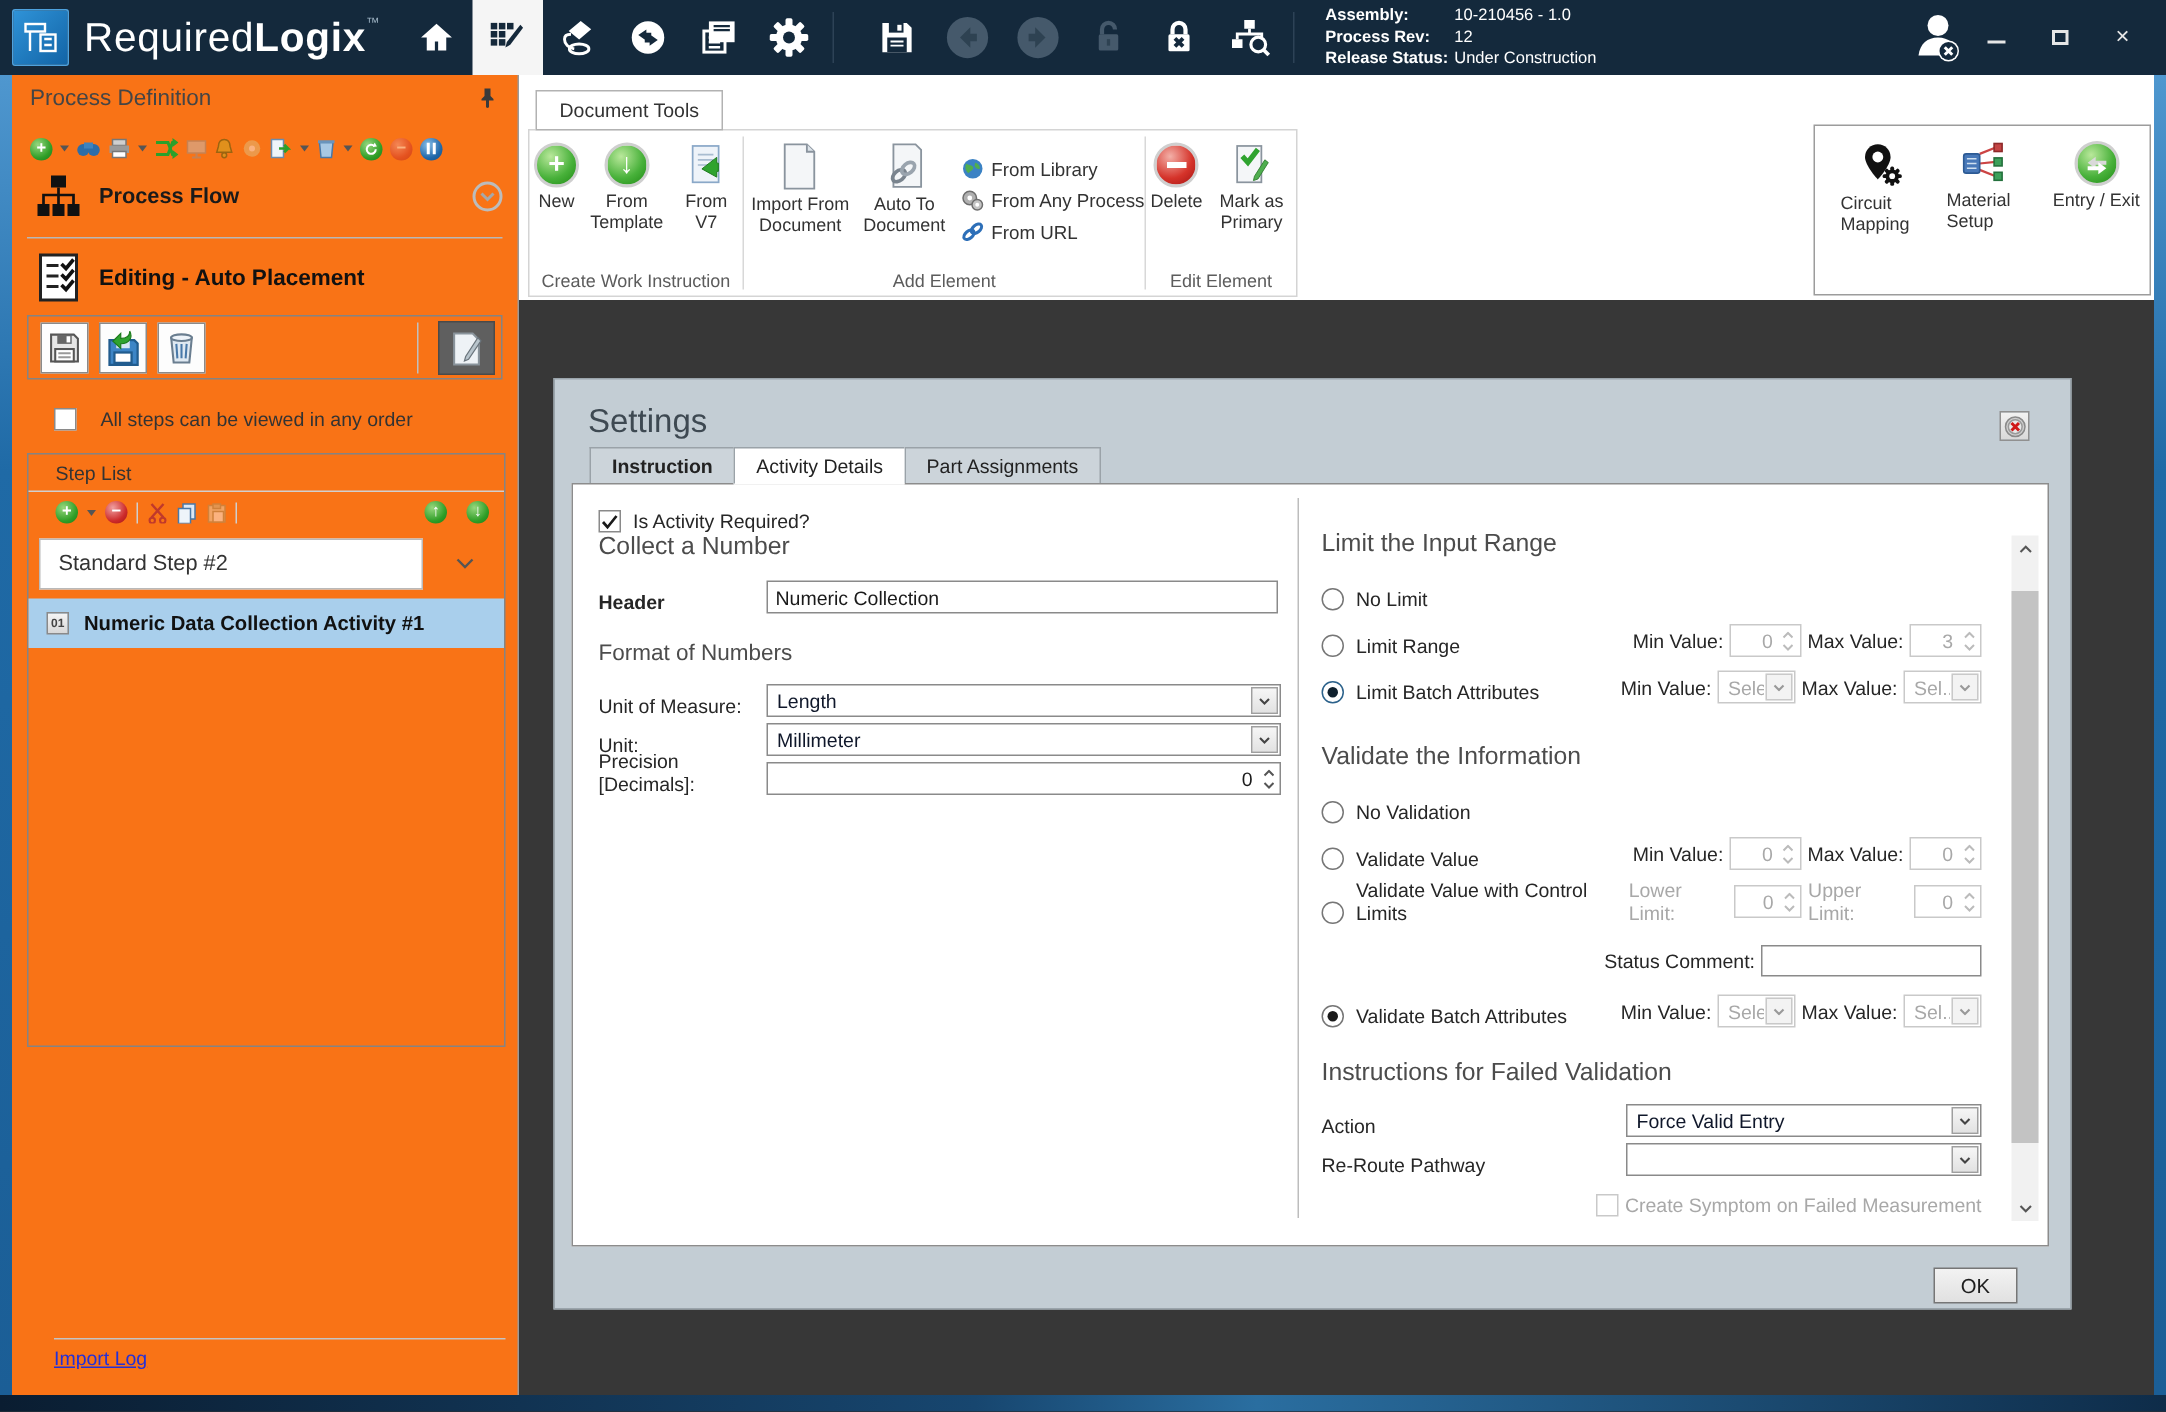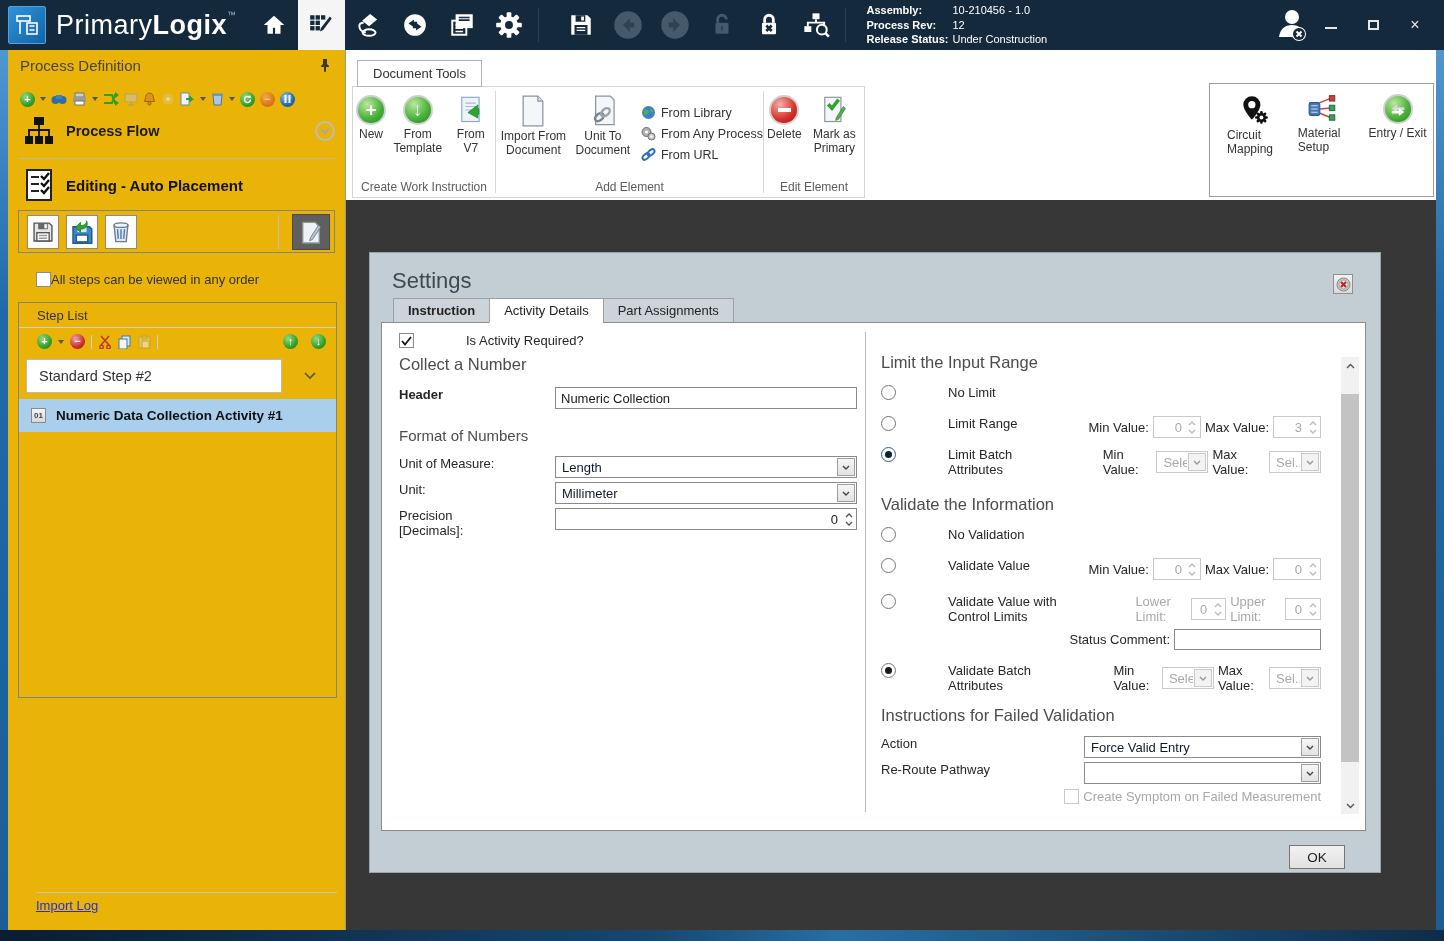--- a/index.html
+++ b/index.html
@@ -29,21 +29,21 @@
   .wb-min { width:12px; height:2px; background:#e6e6e6; margin-top:6px; }
   .wb-max { width:11px; height:10px; border:2px solid #e6e6e6; }
   .wb-x { color:#e6e6e6; font-size:16px; line-height:14px; }
 
   
   .frame { display:flex; height:880px; }
   .edge { width:8px; background:linear-gradient(180deg,#4f97cf,#1f6aa6 30%,#1b5e96); }
   .botband { height:11px; background:linear-gradient(90deg,#0a1d31,#17466f 45%,#2a6ea0 58%,#0e2c49); }
 
   
-  .sidebar { width:338px; background:#eab308; border-right:1px solid #9a9a9a; position:relative; font-size:13px; color:#333; }
+  .sidebar { width:338px; background:#f97316; border-right:1px solid #9a9a9a; position:relative; font-size:13px; color:#333; }
   .sb-title { position:absolute; left:12px; top:7px; font-size:15px; color:#454545; }
   .pin { position:absolute; right:14px; top:8px; }
   .sb-tools { position:absolute; left:12px; top:40px; display:flex; align-items:center; gap:5px; height:18px; }
   .ci { width:15px; height:15px; border-radius:50%; display:inline-flex; align-items:center; justify-content:center;
         color:#fff; font-size:11px; font-weight:bold; line-height:1; flex:none; }
   .ci-green { background:radial-gradient(circle at 35% 30%, #97d77e, #2f9e27 62%, #1d7a18); }
   .ci-red   { background:radial-gradient(circle at 35% 30%, #f0a0a0, #cc2a2a 62%, #a31515); }
   .ci-blue  { background:radial-gradient(circle at 35% 30%, #86bce6, #2068aa 62%, #15507f); }
   .dim { opacity:.45; }
   .caret { width:0; height:0; border-left:3.5px solid transparent; border-right:3.5px solid transparent; border-top:4px solid #555; }
@@ -52,21 +52,21 @@
   .circ-down { margin-left:auto; width:20px; height:20px; border:2px solid #bcbcbc; border-radius:50%;
                display:flex; align-items:center; justify-content:center; }
   .hline { position:absolute; left:10px; right:10px; border-top:1px solid #b8b8b8; }
   .sb-editing { position:absolute; left:16px; top:118px; display:flex; align-items:center; gap:10px; }
   .sb-editing .lbl { font-weight:bold; font-size:15px; color:#111; }
   .sb-btnbox { position:absolute; left:10px; right:10px; top:160px; height:43px; border:1px solid #848484;
                display:flex; align-items:center; padding-left:8px; gap:7px; }
   .tool-btn { width:32px; height:34px; border:1px solid #8a8a8a; background:#fdfdfd; display:flex; align-items:center; justify-content:center; }
   .tool-sep { width:1px; height:34px; background:#c0c0c0; margin-left:auto; }
   .tool-btn.darkbtn { width:38px; height:36px; background:#5f5f5f; border:1px solid #4a4a4a; margin-right:4px; margin-left:6px; }
-  .sb-check { position:absolute; left:28px; top:222px; display:flex; align-items:flex-start; gap:0; }
+  .sb-check { position:absolute; left:28px; top:222px; display:flex; align-items:flex-start; gap:16px; }
   .cb { width:15px; height:15px; border:1px solid #8a8a8a; background:#fff; display:flex; align-items:center; justify-content:center; flex:none; }
   .sb-steplist { position:absolute; left:10px; right:8px; top:252px; height:396px; border:1px solid #848484; }
   .sl-title { padding:5px 0 4px 18px; font-size:13px; color:#333; border-bottom:1px solid #d0d0d0; }
   .sl-tools { display:flex; align-items:center; gap:6px; padding:6px 10px 6px 18px; }
   .sl-vsep { width:1px; height:14px; background:#cfcfcf; }
   .sl-combo-row { display:flex; align-items:center; padding:4px 10px 6px 7px; }
   .sl-combo { width:256px; height:34px; border:1px solid #b9b9b9; background:#fff; display:flex; align-items:center;
               padding-left:12px; font-size:14.5px; color:#333; }
   .sl-chev { margin-left:auto; margin-right:10px; }
   .sl-item { height:33px; background:#a9cfec; display:flex; align-items:center; gap:10px; padding-left:12px; }
@@ -107,21 +107,21 @@
   .tabs { position:absolute; left:23px; top:45px; display:flex;text-align:center; }
   .tab { height:25px; padding:0 14px; display:flex; align-items:center; font-size:13px; color:#222;
          background:#ccd4da; border:1px solid #9aa2a8; border-right:none; }
   .tab:last-child { border-right:1px solid #9aa2a8; }
   .tab.bold { font-weight:bold; }
   .tab.active { background:#fff; border-bottom:1px solid #fff; position:relative; z-index:2; }
   .panel { position:absolute; left:11px; top:69px; width:985px; height:509px; background:#fff; border:1px solid #8c8c8c; }
   .vrule { position:absolute; left:483px; top:9px; height:480px; width:1px; background:#bdbdbd; }
   .col-left { position:absolute; left:17px; top:0; width:458px; }
   .col-right { position:absolute; left:499px; top:0; width:452px; }
-  .prow { position:absolute; left:0; right:0; display:flex; align-items:flex-start; height:22px; font-size:13px; color:#262626;gap:44px; }
+  .prow { position:absolute; left:0; right:0; display:flex; align-items:flex-end; height:22px; font-size:13px; color:#262626; }
   .h1 { font-size:16.5px; color:#4c4c4c; height:auto; }
   .flab { width:112px; flex:none; }
   .txt { height:22px; border:1px solid #8a8a8a; background:#fff; font-size:13px; color:#1a1a1a;
          padding:0 5px; font-family:"Liberation Sans",sans-serif; outline:none; }
   .combo { height:22px; border:1px solid #8a8a8a; background:#fff; display:flex; align-items:center; }
   .combo .val { flex:1; padding-left:6px; font-size:13px; color:#0f172a; white-space:nowrap; overflow:hidden; }
   .combo .dd { width:18px; height:18px; margin:1px; border:1px solid #9f9f9f; background:linear-gradient(#f6f6f6,#e2e2e2);
                display:flex; align-items:center; justify-content:center; flex:none; }
   .spin { height:22px; border:1px solid #8a8a8a; background:#fff; display:flex; align-items:center; }
   .spin .val { flex:1; text-align:right; padding-right:5px; font-size:13px; color:#1a1a1a; }
@@ -154,21 +154,21 @@
   <div class="logo-tile">
     <svg width="26" height="26" viewBox="0 0 26 26">
         <g stroke="#fff" stroke-width="1.6" fill="none">
       <rect x="3" y="4" width="13" height="5"></rect>
           <path d="M6 9v13"></path>
           <rect x="13" y="11" width="10" height="11"></rect>
       <path d="M15.5 14h5M15.5 18h5"></path>
         </g>
       </svg>
   </div>
-  <div class="brand"><span class="b1">Primary</span><span class="b2">Logix</span><span class="tm">™</span></div>
+  <div class="brand"><span class="b1">Required</span><span class="b2">Logix</span><span class="tm">™</span></div>
 
   <div class="navbtns">
     <div class="nav-btn">
       <span>
           <svg width="26" height="26" viewBox="0 0 24 24">
             <path d="M12 3.5 2.5 12H6v8h5v-5.5h2V20h5v-8h3.5z" fill="#fff"></path>
           </svg>
         </span>
     </div>
     <div class="nav-btn active">
@@ -578,21 +578,21 @@
           <span class="blbl">Import From Document</span>
         </div>
         <div class="bigbtn" style="width:64px;">
           <span>
               <svg width="26" height="32" viewBox="0 0 20 26">
                 <path d="M4 1h12l3 3v20H4z" fill="#f4f6f8" stroke="#8a949e"></path>
                 <ellipse cx="7" cy="18" rx="4" ry="2.6" fill="none" stroke="#7a848e" stroke-width="2" transform="rotate(-40 7 18)"></ellipse>
                 <ellipse cx="12" cy="14" rx="4" ry="2.6" fill="none" stroke="#9aa4ae" stroke-width="2" transform="rotate(-40 12 14)"></ellipse>
               </svg>
             </span>
-          <span class="blbl">Unit To Document</span>
+          <span class="blbl">Auto To Document</span>
         </div>
         <div class="menu-col">
           <div class="menu-item">
             <span>
                 <svg width="15" height="15" viewBox="0 0 15 15">
                   <circle cx="7.5" cy="7.5" r="6.5" fill="#3b82c4"></circle>
                   <path d="M3 4c2 1.5 3 .5 4.5 2S6 9 4.5 10.5C3 9 2 7 3 4zM9 3.5c2 .5 3.5 2 3.2 4-1.5.5-3-.5-3.5-2z" fill="#4fae4f"></path>
                 </svg>
               </span>
             <span>From Library</span>

